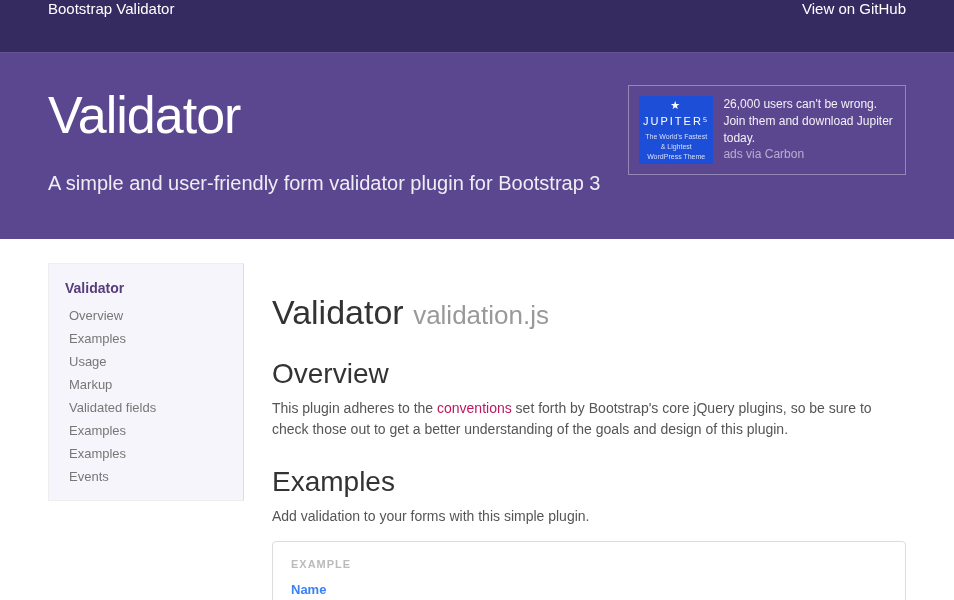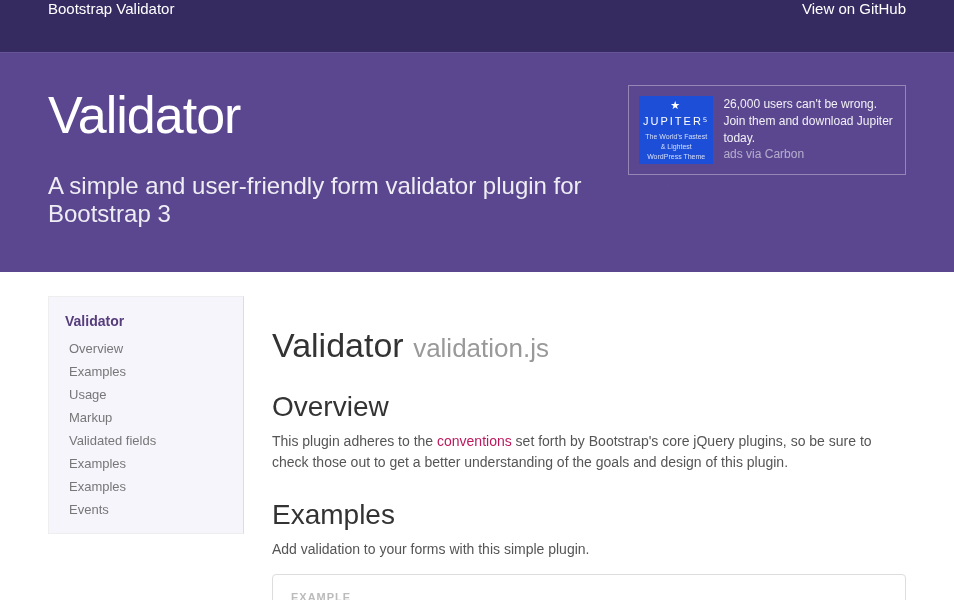--- a/index.html
+++ b/index.html
@@ -6,21 +6,21 @@
 body { font-family: "Helvetica Neue", Helvetica, Arial, sans-serif; color: #333; font-size: 14px; }
 
 .topbar { background: #362b61; height: 52px; display: flex; align-items: flex-start; justify-content: space-between; padding: 0 48px; }
 .topbar a { color: #fff; text-decoration: none; font-size: 15px; }
 .topbar .brand { font-size: 15px; }
 
 .hero { background: #5b4790; padding: 32px 48px 44px; color: #fff; position: relative; overflow: hidden; border-top: 1px solid rgba(255,255,255,0.08);}
 .hero::before { content: ""; position: absolute; inset: 0; background-image: radial-gradient(circle at 20% 30%, rgba(255,255,255,0.03) 0 2px, transparent 2px), radial-gradient(circle at 70% 60%, rgba(255,255,255,0.02) 0 2px, transparent 2px); opacity: 0.3; }
 .hero-inner { position: relative; display: flex; justify-content: space-between; align-items: flex-start; gap: 20px; }
 .hero h1 { font-size: 52px; font-weight: 300; letter-spacing: -1px; margin-bottom: 8px; }
-.hero .subtitle { font-size: 24px; font-weight: 300; color: rgba(255,255,255,0.9); margin-top: 27px; }
+.hero .subtitle { font-size: 20px; font-weight: 300; color: rgba(255,255,255,0.9); margin-top: 27px; }
 
 .adbox { border: 1px solid rgba(255,255,255,0.35); padding: 10px; display: flex; gap: 10px; width: 278px; flex-shrink: 0; font-size: 12px; color: rgba(255,255,255,0.92); line-height: 1.4; }
 .adimg { width: 108px; height: 68px; background: #1d4ed8; display: flex; flex-direction: column; align-items: center; justify-content: center; color: #fff; font-size: 8px; text-align: center; padding: 4px; }
 .adimg .jup { font-size: 11px; letter-spacing: 2px; }
 .adimg .jsub { font-size: 7px; margin-top: 3px; color: rgba(255,255,255,0.8); }
 .adtxt .via { color: rgba(255,255,255,0.55); margin-top: 0; display: block; }
 
 .page { padding: 24px 48px 0; display: flex; gap: 28px; }
 
 .sidenav { width: 196px; flex-shrink: 0; }

